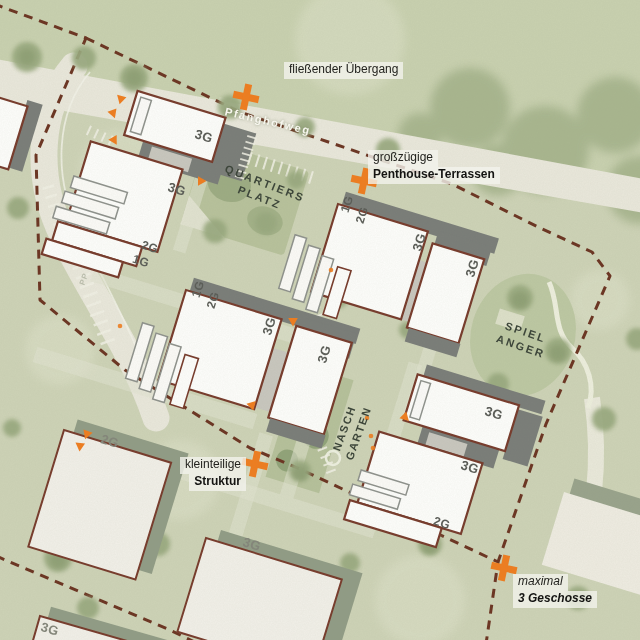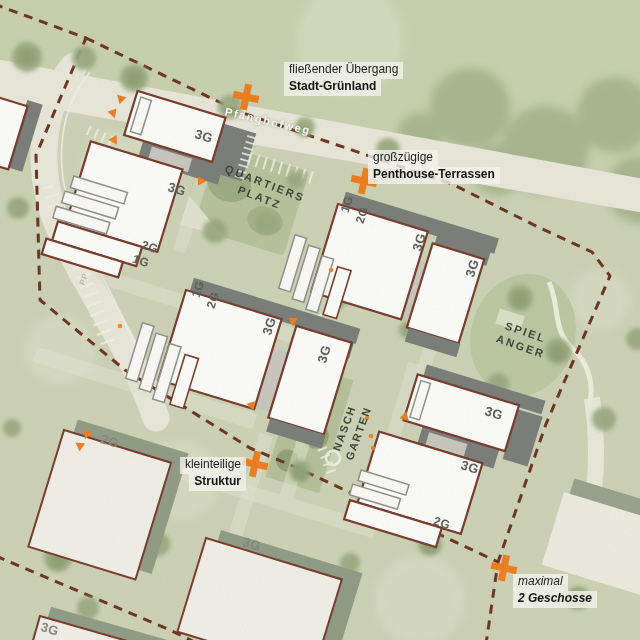--- a/index.html
+++ b/index.html
@@ -300,33 +300,32 @@
   <span style="display:block">SPIEL</span>
   <span class="b2" style="display:block">ANGER</span>
 </div>
 <div class="ov area" style="left:352px;top:431px;transform:translate(-50%,-50%) rotate(-70deg);letter-spacing:1.6px;">
   <span style="display:block">NASCH</span>
   <span class="b2" style="display:block">GARTEN</span>
 </div>
 
 <div class="ov annot" style="left:252px;top:62px;padding-left:32px;">
   <span class="chip">fließender Übergang</span>
-  <span class="chip b">Stadt-Grünland</span>
 </div>
 <div class="ov annot ralign" style="right:394px;top:457px;text-align:right;">
   <span class="chip">kleinteilige</span>
   <span class="chip b">Struktur</span>
 </div>
 <div class="ov annot" style="left:368px;top:150px;">
   <span class="chip">großzügige</span>
   <span class="chip b">Penthouse-Terrassen</span>
 </div>
 <div class="ov annot" style="left:513px;top:574px;font-style:italic;">
   <span class="chip">maximal</span>
-  <span class="chip b">2 Geschosse</span>
+  <span class="chip b">3 Geschosse</span>
 </div>
 
 <div class="ov lbl" style="left:204px;top:136px;transform:translate(-50%,-50%) rotate(17deg);">3G</div>
 <div class="ov lbl" style="left:177px;top:189px;transform:translate(-50%,-50%) rotate(17deg);">3G</div>
 <div class="ov lbl" style="left:150px;top:247px;transform:translate(-50%,-50%) rotate(17deg);font-size:12px;">2G</div>
 <div class="ov lbl" style="left:141px;top:261px;transform:translate(-50%,-50%) rotate(17deg);font-size:12px;">1G</div>
 <div class="ov lbl" style="left:198px;top:289px;transform:translate(-50%,-50%) rotate(-73deg);font-size:12px;">1G</div>
 <div class="ov lbl" style="left:213px;top:300px;transform:translate(-50%,-50%) rotate(-73deg);font-size:12px;">2G</div>
 <div class="ov lbl" style="left:269px;top:326px;transform:translate(-50%,-50%) rotate(-73deg);">3G</div>
 <div class="ov lbl" style="left:324px;top:354px;transform:translate(-50%,-50%) rotate(-73deg);">3G</div>

